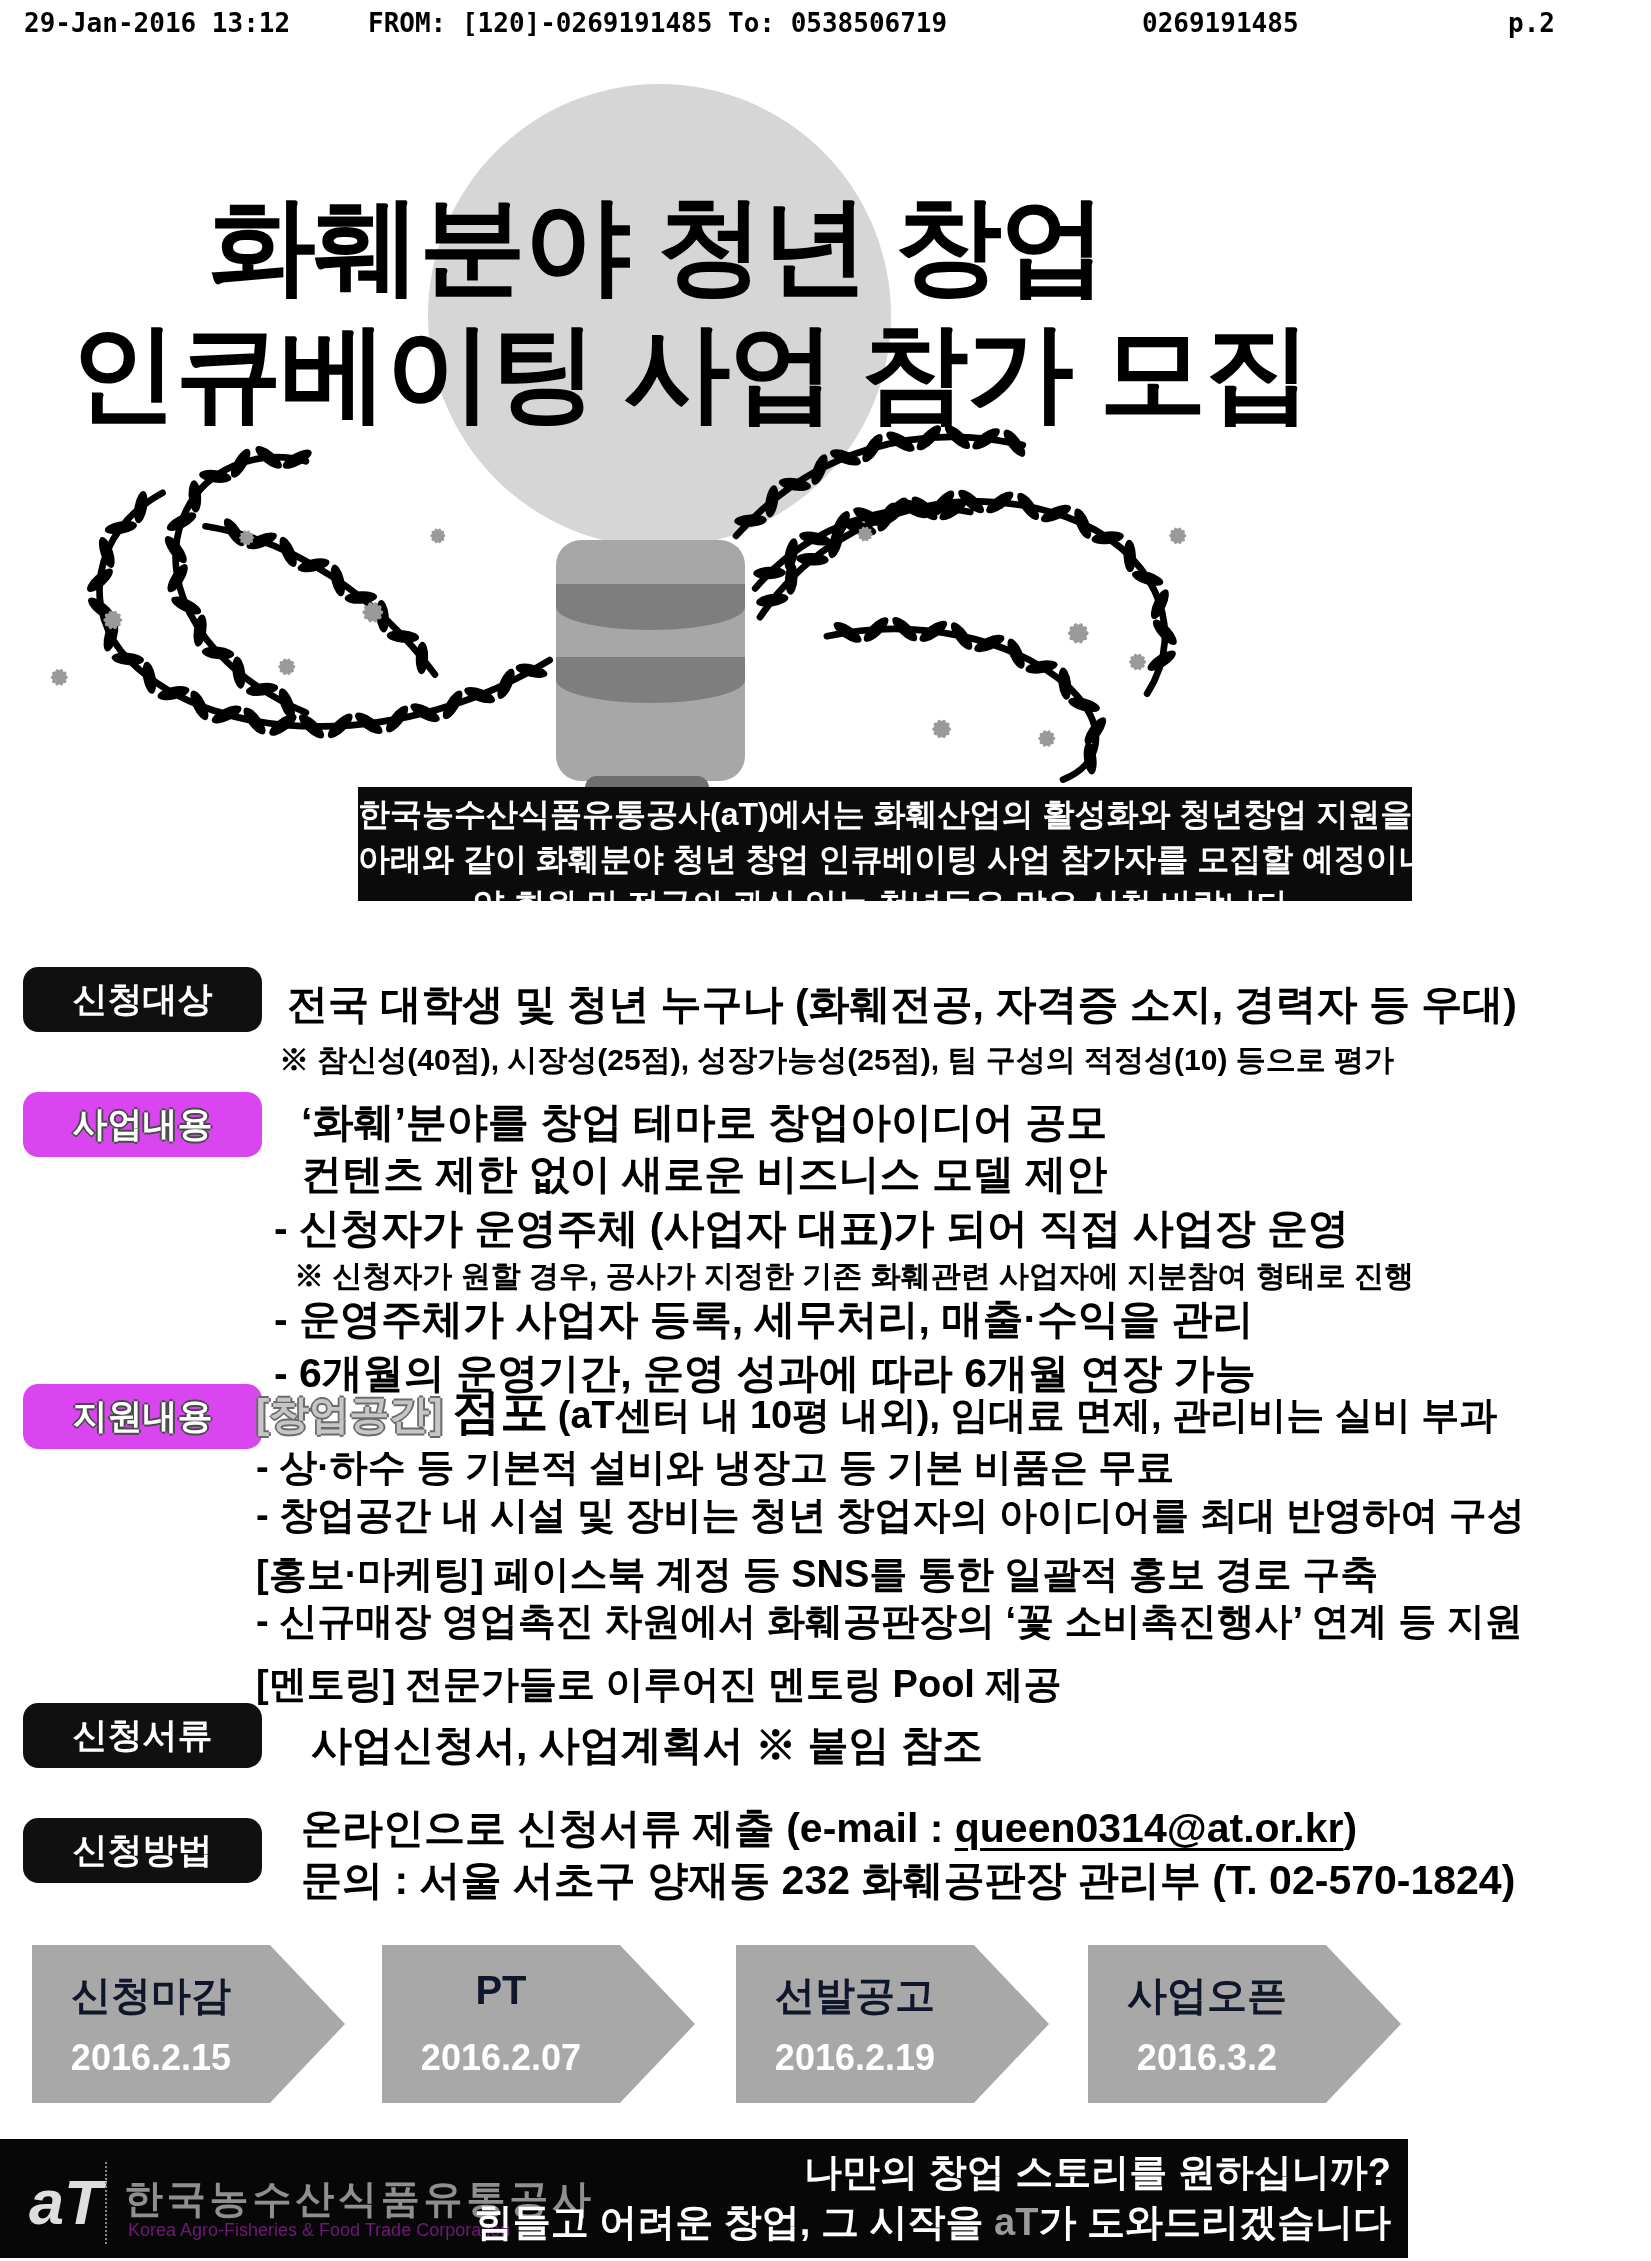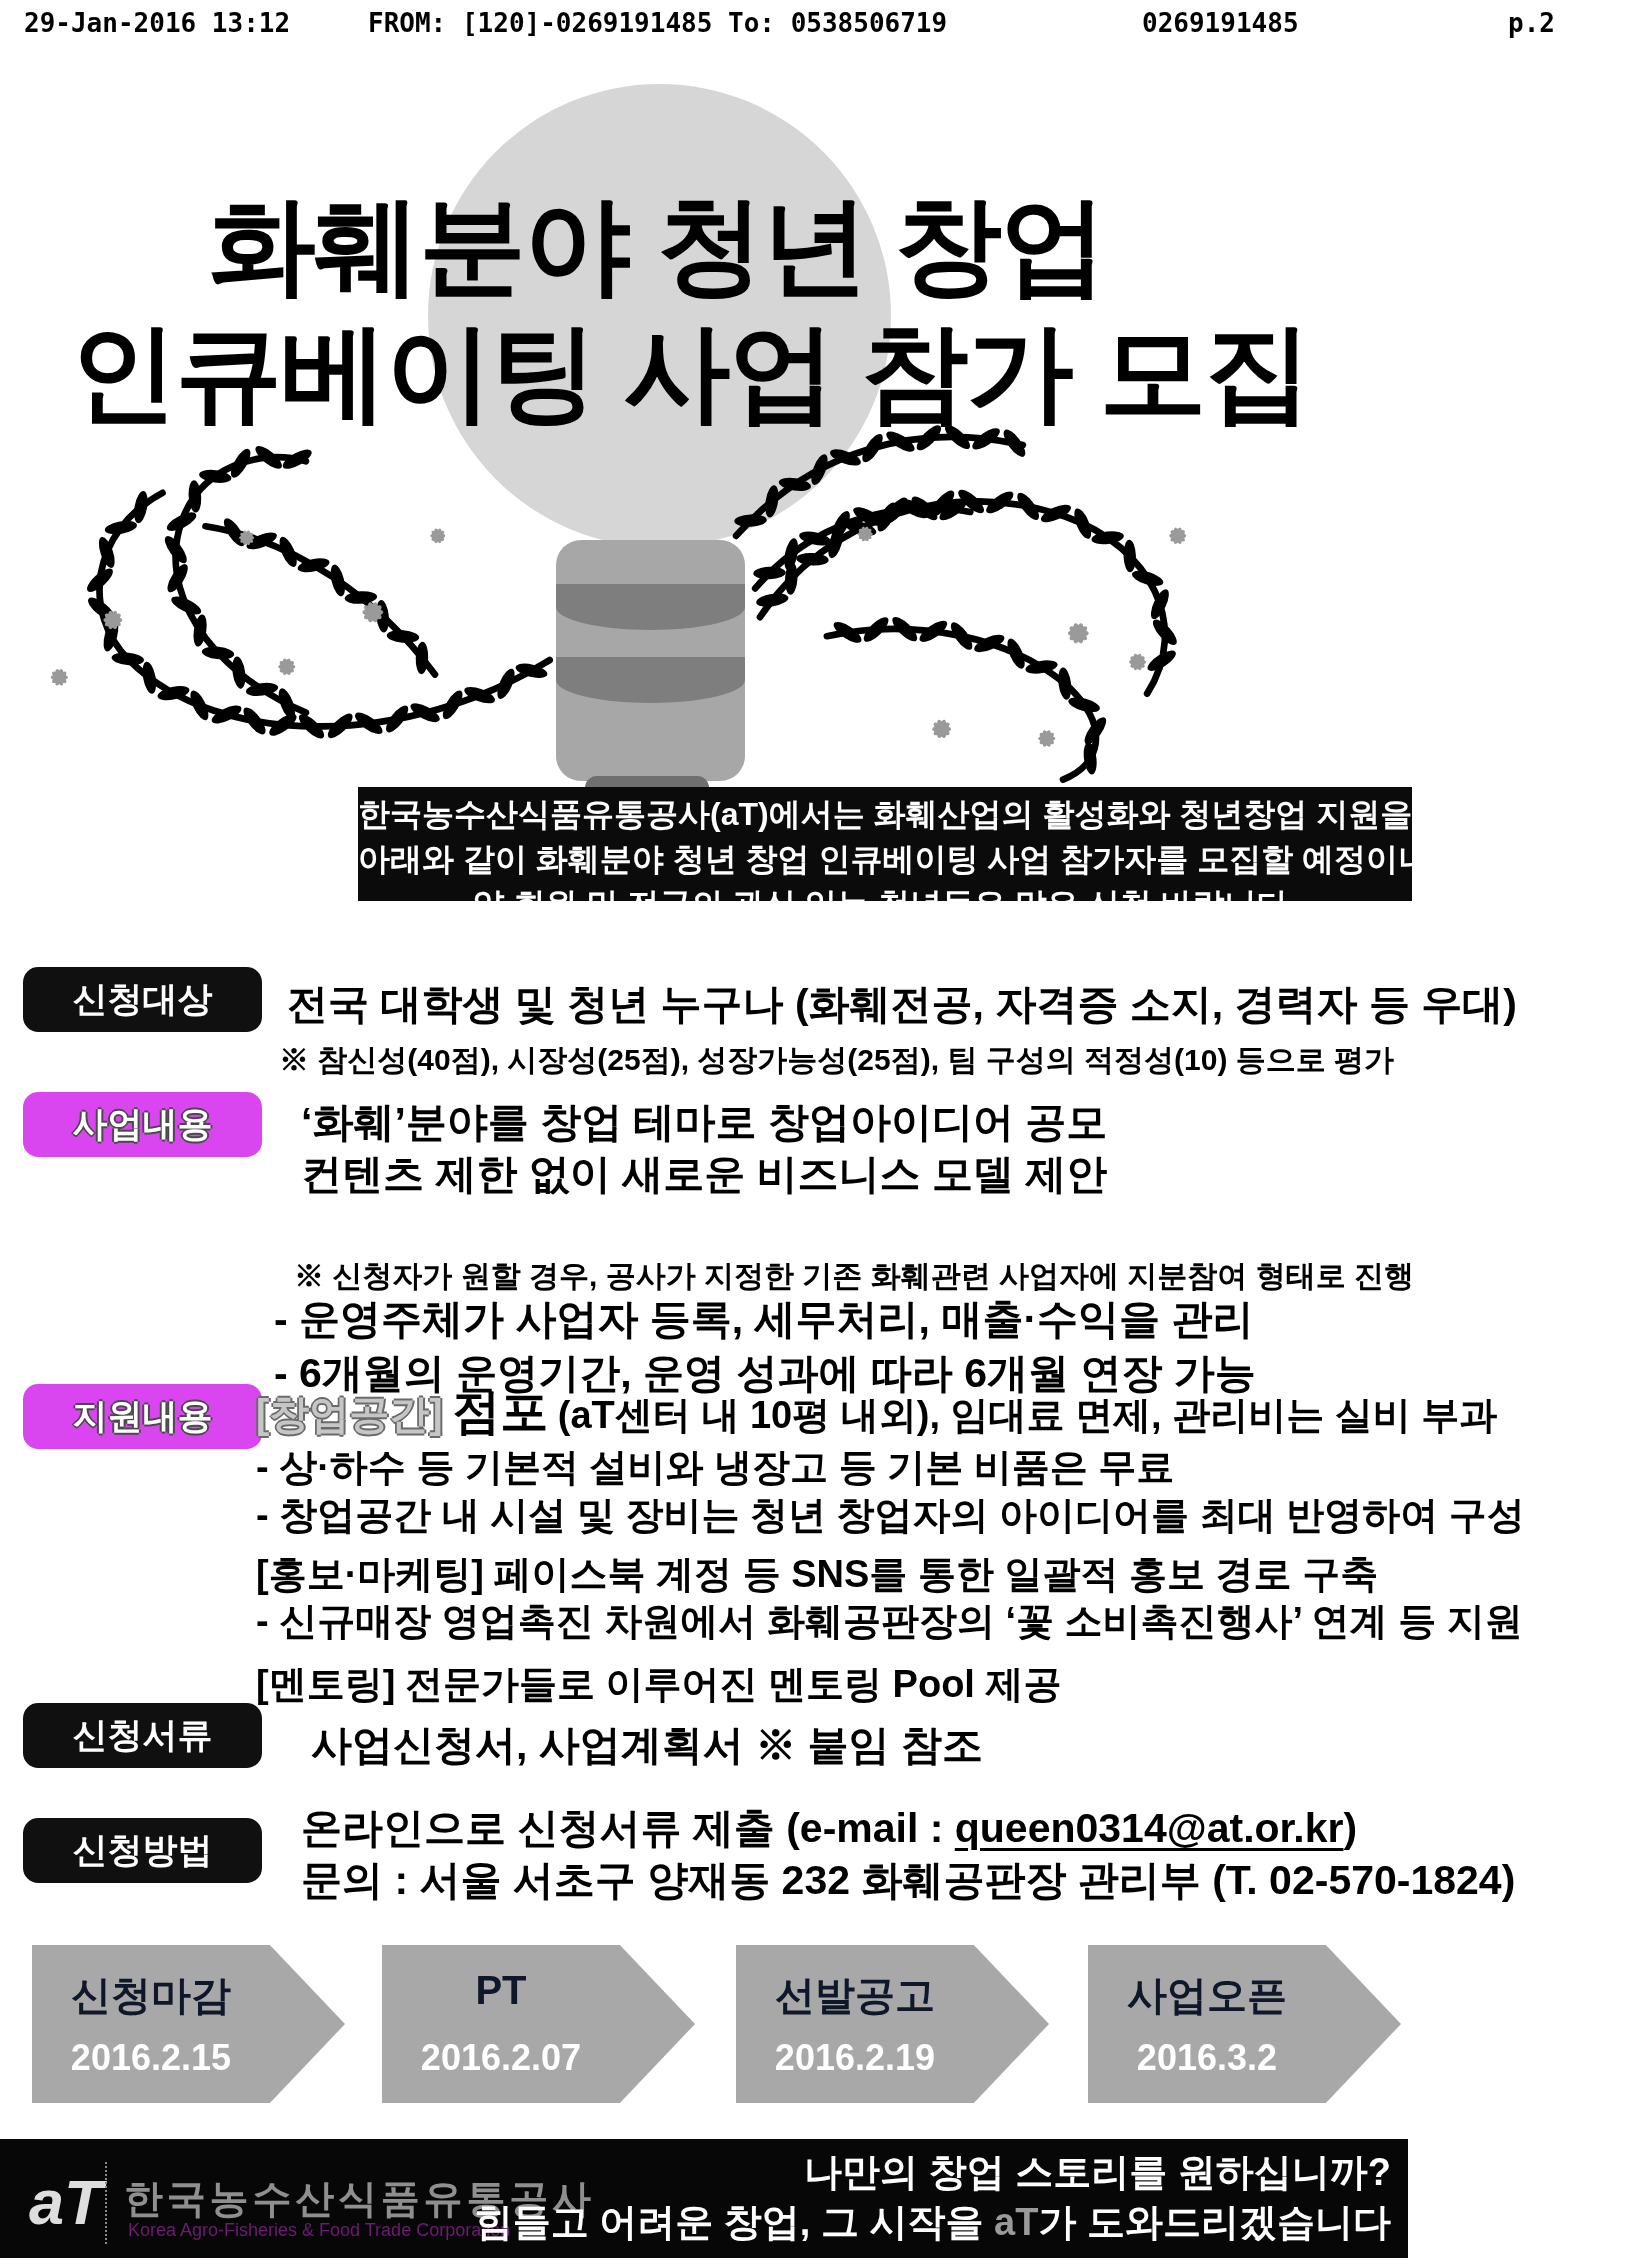--- a/index.html
+++ b/index.html
@@ -247,20 +247,21 @@
     <div>얍 회원 및 전국의 관심 있는 청년들은 많은 신청 바랍니다.</div>
   </div>
 
   <div class="abs badge black" style="top:967px;">신청대상</div>
   <div class="abs t fs43" style="left:287px;top:977px;">전국 대학생 및 청년 누구나 (화훼전공, 자격증 소지, 경력자 등 우대)</div>
   <div class="abs t fs31" style="left:279px;top:1040px;">※ 참신성(40점), 시장성(25점), 성장가능성(25점), 팀 구성의 적정성(10) 등으로 평가</div>
 
   <div class="abs badge gray" style="top:1092px;">사업내용</div>
   <div class="abs t fs43" style="left:301px;top:1095px;">‘화훼’분야를 창업 테마로 창업아이디어 공모</div>
   <div class="abs t fs43" style="left:301px;top:1147px;">컨텐츠 제한 없이 새로운 비즈니스 모델 제안</div>
+  <div class="abs t fs43" style="left:274px;top:1201px;">-  신청자가 운영주체 (사업자 대표)가 되어 직접 사업장 운영</div>
   <div class="abs t fs31" style="left:294px;top:1256px;">※ 신청자가 원할 경우, 공사가 지정한 기존 화훼관련 사업자에 지분참여 형태로 진행</div>
   <div class="abs t fs43" style="left:274px;top:1292px;">-  운영주체가 사업자 등록, 세무처리, 매출·수익을 관리</div>
   <div class="abs t fs43" style="left:274px;top:1346px;">-  6개월의 운영기간, 운영 성과에 따라 6개월 연장 가능</div>
 
   <div class="abs badge gray" style="top:1384px;">지원내용</div>
   <div class="abs baseline-row" style="left:256px;top:1380px;">
     <span class="tag-outline">[창업공간]</span>
     <span class="bigword">점포</span>
     <span class="t fs40">(aT센터 내 10평 내외), 임대료 면제, 관리비는 실비 부과</span>
   </div>

